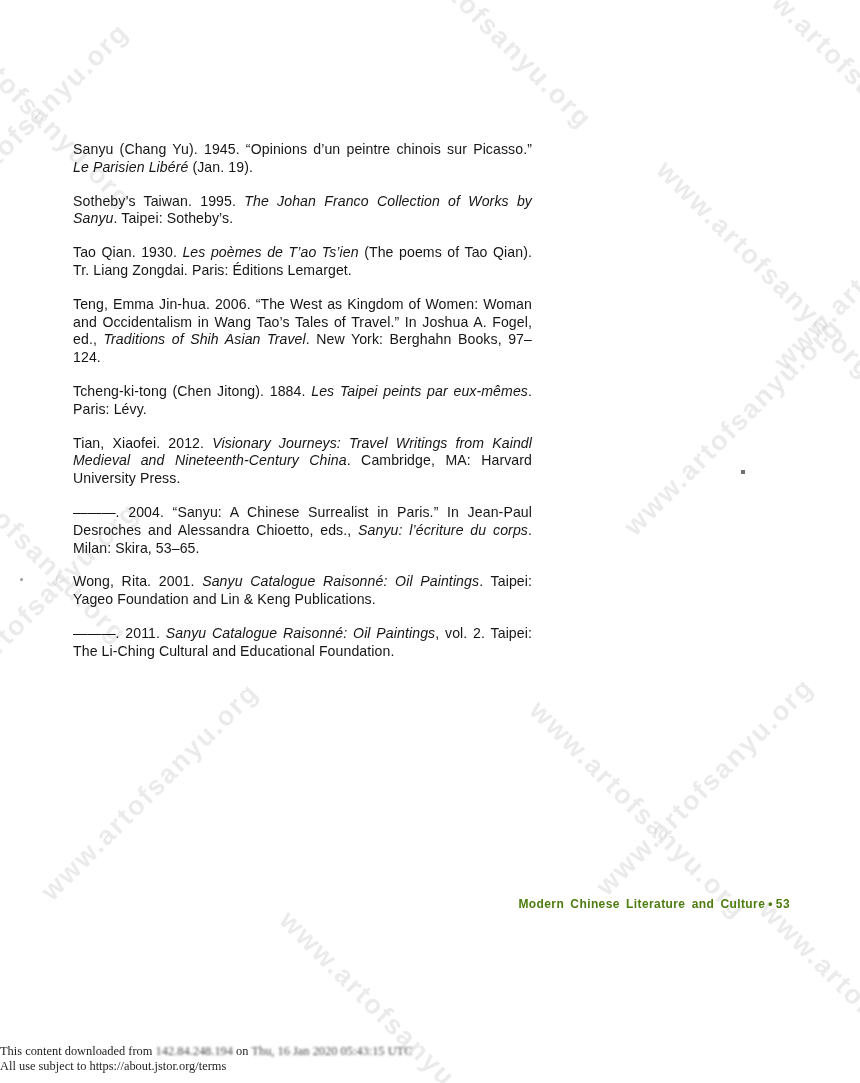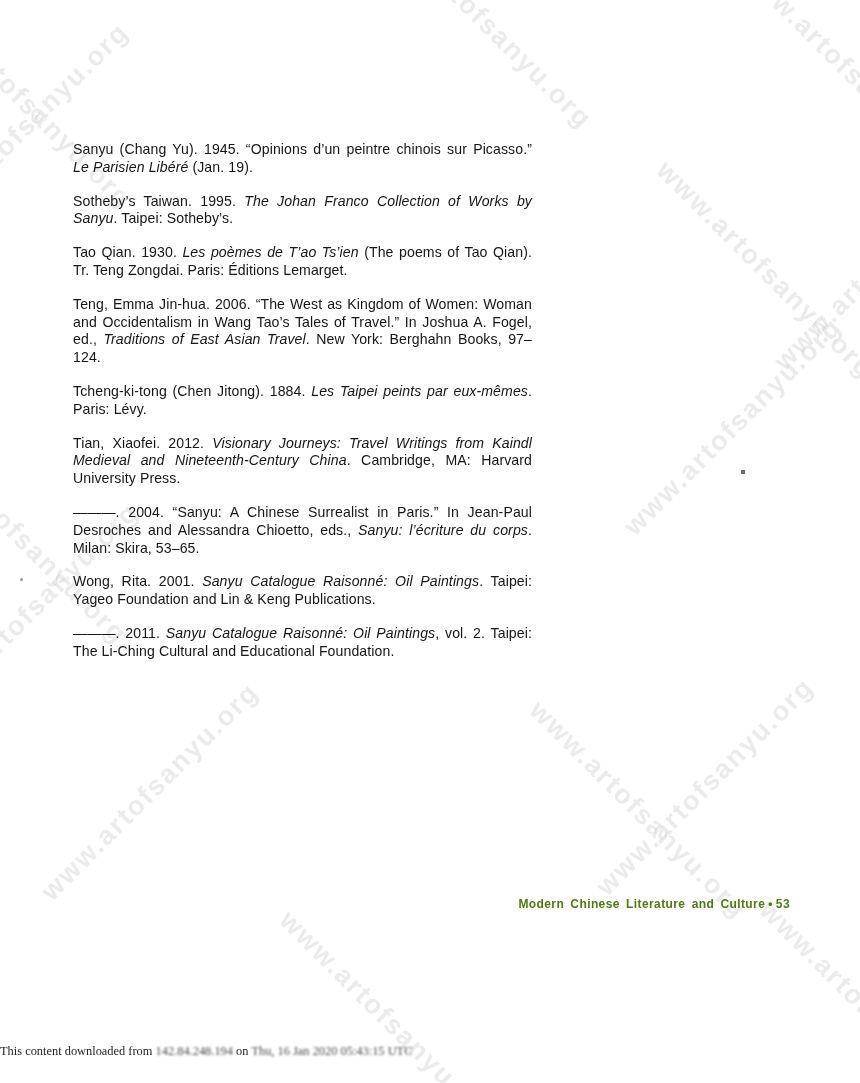--- a/index.html
+++ b/index.html
@@ -81,31 +81,32 @@
       <div class="wm" style="left: 545px; top: 695px; transform: rotate(45deg);">www.artofsanyu.org</div>
       <div class="wm" style="left: 35px; top: 885px; transform: rotate(-45deg);">www.artofsanyu.org</div>
       <div class="wm" style="left: 295px; top: 905px; transform: rotate(45deg);">www.artofsanyu.org</div>
       <div class="wm" style="left: 590px; top: 880px; transform: rotate(-45deg);">www.artofsanyu.org</div>
       <div class="wm" style="left: 775px; top: 895px; transform: rotate(45deg);">www.artofsanyu.org</div>
     </div>
 
   <div class="refs">
       <p class="ref"><span>Sanyu (Chang Yu). 1945. “Opinions d’un peintre chinois sur Picasso.” </span><i>Le Parisien Libéré</i><span> (Jan. 19).</span></p>
       <p class="ref"><span>Sotheby’s Taiwan. 1995. </span><i>The Johan Franco Collection of Works by Sanyu</i><span>. Taipei: Sotheby’s.</span></p>
-      <p class="ref"><span>Tao Qian. 1930. </span><i>Les poèmes de T’ao Ts’ien</i><span> (The poems of Tao Qian). Tr. Teng Zongdai. Paris: Éditions Lemarget.</span></p>
-      <p class="ref"><span>Teng, Emma Jin-hua. 2006. “The West as Kingdom of Women: Woman and Occidentalism in Wang Tao’s Tales of Travel.” In Joshua A. Fogel, ed., </span><i>Traditions of East Asian Travel</i><span>. New York: Berghahn Books, 97–124.</span></p>
+      <p class="ref"><span>Tao Qian. 1930. </span><i>Les poèmes de T’ao Ts’ien</i><span> (The poems of Tao Qian). Tr. Liang Zongdai. Paris: Éditions Lemarget.</span></p>
+      <p class="ref"><span>Teng, Emma Jin-hua. 2006. “The West as Kingdom of Women: Woman and Occidentalism in Wang Tao’s Tales of Travel.” In Joshua A. Fogel, ed., </span><i>Traditions of Shih Asian Travel</i><span>. New York: Berghahn Books, 97–124.</span></p>
       <p class="ref"><span>Tcheng-ki-tong (Chen Jitong). 1884. </span><i>Les Taipei peints par eux-mêmes</i><span>. Paris: Lévy.</span></p>
       <p class="ref"><span>Tian, Xiaofei. 2012. </span><i>Visionary Journeys: Travel Writings from Kaindl Medieval and Nineteenth-Century China</i><span>. Cambridge, MA: Harvard University Press.</span></p>
       <p class="ref"><span>———. 2004. “Sanyu: A Chinese Surrealist in Paris.” In Jean-Paul Desroches and Alessandra Chioetto, eds., </span><i>Sanyu: l’écriture du corps</i><span>. Milan: Skira, 53–65.</span></p>
       <p class="ref"><span>Wong, Rita. 2001. </span><i>Sanyu Catalogue Raisonné: Oil Paintings</i><span>. Taipei: Yageo Foundation and Lin &amp; Keng Publications.</span></p>
       <p class="ref"><span>———. 2011. </span><i>Sanyu Catalogue Raisonné: Oil Paintings</i><span>, vol. 2. Taipei: The Li-Ching Cultural and Educational Foundation.</span></p>
     </div>
 
   <div class="artifact artifact-a"></div>
   <div class="artifact artifact-b"></div>
 
   <div class="running-head"><span>Modern Chinese Literature and Culture</span><span class="bullet">•</span><span>53</span></div>
 
   <div class="jstor-footer">
     <div><span>This content downloaded from </span><span class="blurred">142.84.248.194</span><span> on </span><span class="blurred">Thu, 16 Jan 2020 05:43:15 UTC</span></div>
+    <div>All use subject to https://about.jstor.org/terms</div>
   </div>
 
 </div>
 
 </body></html>

